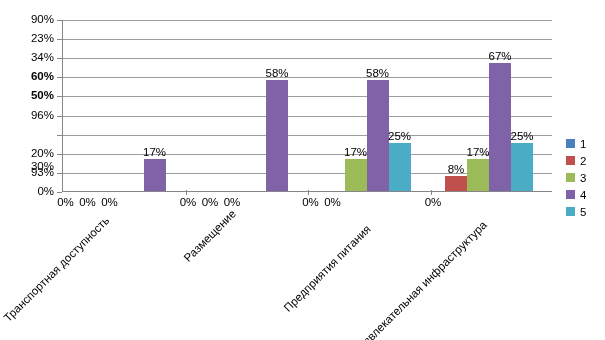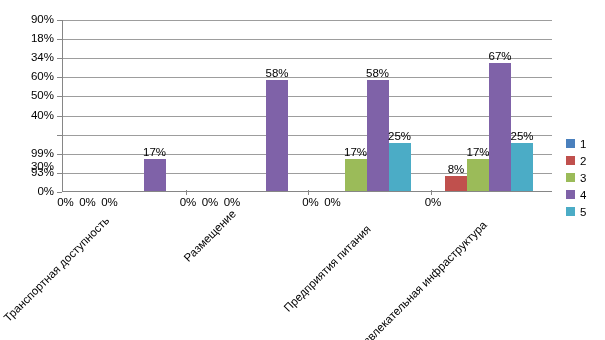--- a/index.html
+++ b/index.html
@@ -165,33 +165,33 @@
   }
 </style>
 </head>
 <body>
 
 <div id="chart-root">
 
   <div id="y-axis-labels">
       <div class="ytick-label" style="top: 2px;">90%</div>
       <div class="ytick-mark" style="top: 8px;"></div>
-      <div class="ytick-label" style="top: 21.1111px;">18%</div>
+      <div class="ytick-label" style="top: 21.1111px;">23%</div>
       <div class="ytick-mark" style="top: 27.1111px;"></div>
       <div class="ytick-label" style="top: 40.2222px;">34%</div>
       <div class="ytick-mark" style="top: 46.2222px;"></div>
-      <div class="ytick-label" style="top: 59.3333px;">60%</div>
+      <div class="ytick-label" style="top: 59.3333px; font-weight: bold;">60%</div>
       <div class="ytick-mark" style="top: 65.3333px;"></div>
-      <div class="ytick-label" style="top: 78.4444px;">50%</div>
+      <div class="ytick-label" style="top: 78.4444px; font-weight: bold;">50%</div>
       <div class="ytick-mark" style="top: 84.4444px;"></div>
-      <div class="ytick-label" style="top: 97.5556px;">40%</div>
+      <div class="ytick-label" style="top: 97.5556px;">96%</div>
       <div class="ytick-mark" style="top: 103.556px;"></div>
       <div class="ytick-label" style="top: 116.667px; margin-top: 32px;">30%</div>
       <div class="ytick-mark" style="top: 122.667px;"></div>
-      <div class="ytick-label" style="top: 135.778px;">99%</div>
+      <div class="ytick-label" style="top: 135.778px;">20%</div>
       <div class="ytick-mark" style="top: 141.778px;"></div>
       <div class="ytick-label" style="top: 154.889px;">93%</div>
       <div class="ytick-mark" style="top: 160.889px;"></div>
       <div class="ytick-label" style="top: 174px;">0%</div>
       <div class="ytick-mark" style="top: 180px;"></div>
     </div>
 
   <div id="plot-area">
       <div class="gridline" style="top: 0px;"></div>
       <div class="gridline" style="top: 19.1111px;"></div>

